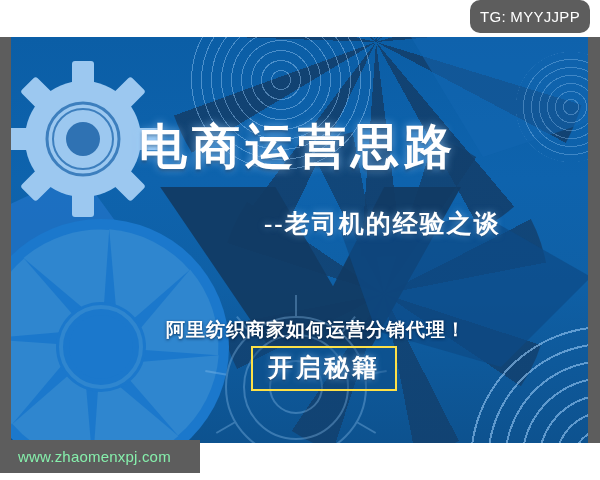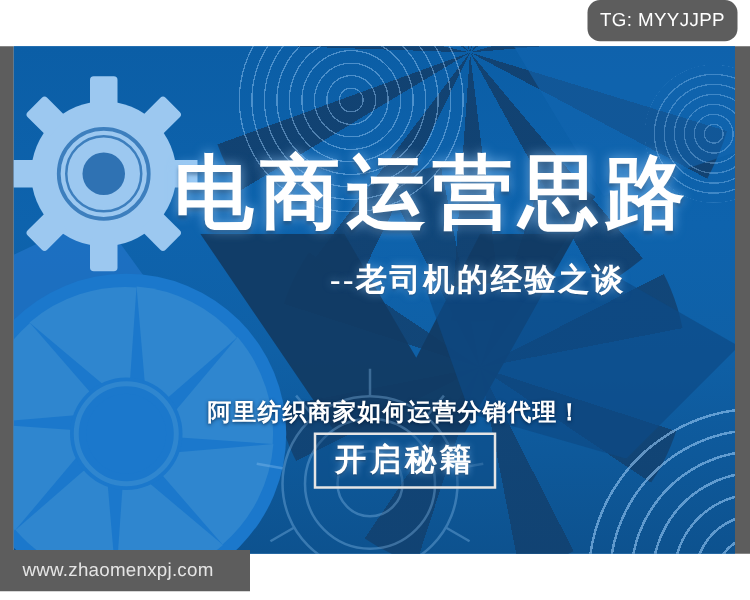--- a/index.html
+++ b/index.html
@@ -133,21 +133,21 @@
   
   #gear-outline { left: 185px; top: 250px; opacity: .35; }
 
   
   #title-main {
     position: absolute;
     left: 128px;
     top: 86px;
     width: 360px;
     font-family: "Liberation Serif", "DejaVu Serif", serif;
-    font-size: 64px;
+    font-size: 48px;
     font-weight: bold;
     letter-spacing: 5px;
     color: #ffffff;
     text-shadow: 0 0 9px rgba(150,205,255,.75), 0 2px 3px rgba(0,30,60,.55);
     white-space: nowrap;
     line-height: 1;
   }
   #title-sub {
     position: absolute;
     left: 253px;
@@ -170,21 +170,21 @@
     letter-spacing: 1px;
     color: #ffffff;
     text-shadow: 0 1px 3px rgba(0,25,55,.8);
     white-space: nowrap;
   }
   #cta-button {
     position: absolute;
     left: 240px;
     top: 309px;
     padding: 3px 15px 5px 15px;
-    border: 2px solid #e5e5e5;
+    border: 2px solid #fde047;
     background: rgba(13,70,125,.38);
     font-family: "Liberation Serif", "DejaVu Serif", serif;
     font-size: 25px;
     font-weight: bold;
     letter-spacing: 3px;
     color: #ffffff;
     text-shadow: 0 0 6px rgba(140,200,250,.7), 0 1px 2px rgba(0,25,55,.7);
     white-space: nowrap;
     box-sizing: border-box;
   }
@@ -201,21 +201,21 @@
     align-items: center;
     justify-content: center;
     letter-spacing: .3px;
     border-radius: 10px;
   }
   #site-watermark {
     position: absolute;
     left: 0px; top: 440px;
     width: 200px; height: 33px;
     background: #5d5d5d;
-    color: #e5e5e5;
+    color: #86efac;
     font-size: 15px;
     display: flex;
     align-items: center;
     padding-left: 18px;
     box-sizing: border-box;
     letter-spacing: .2px;
   }
 </style>
 </head>
 <body>

